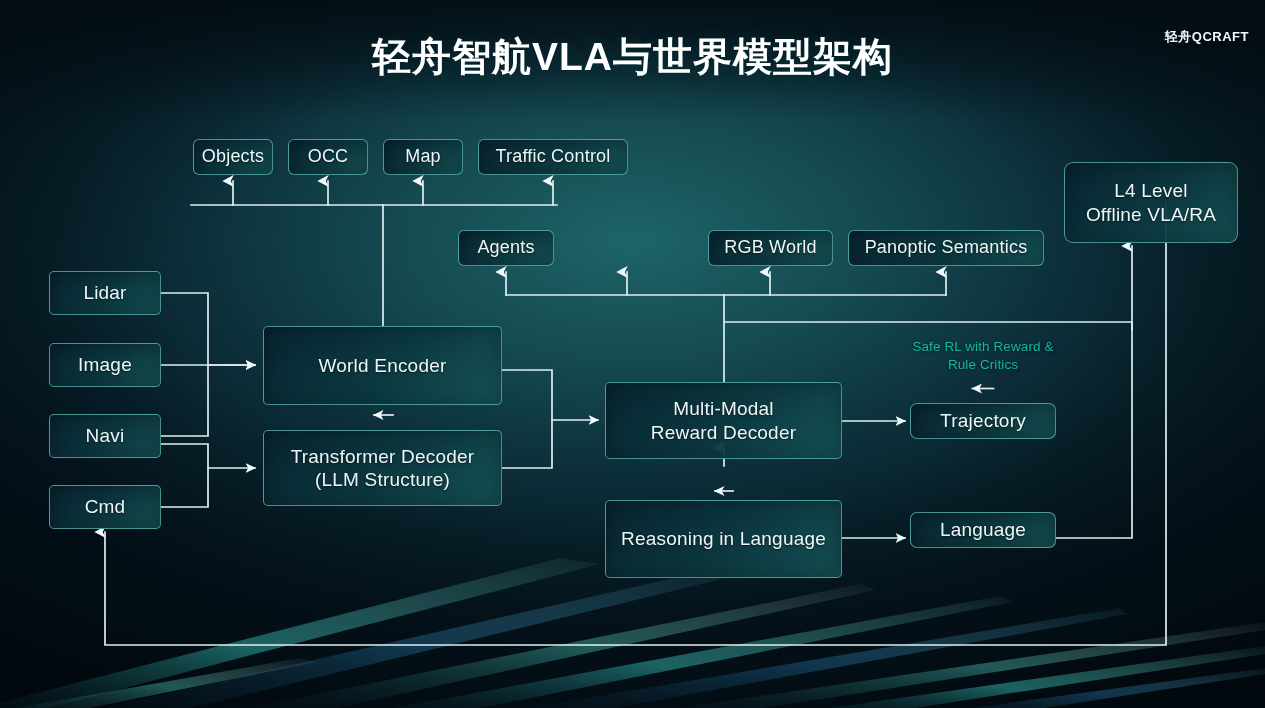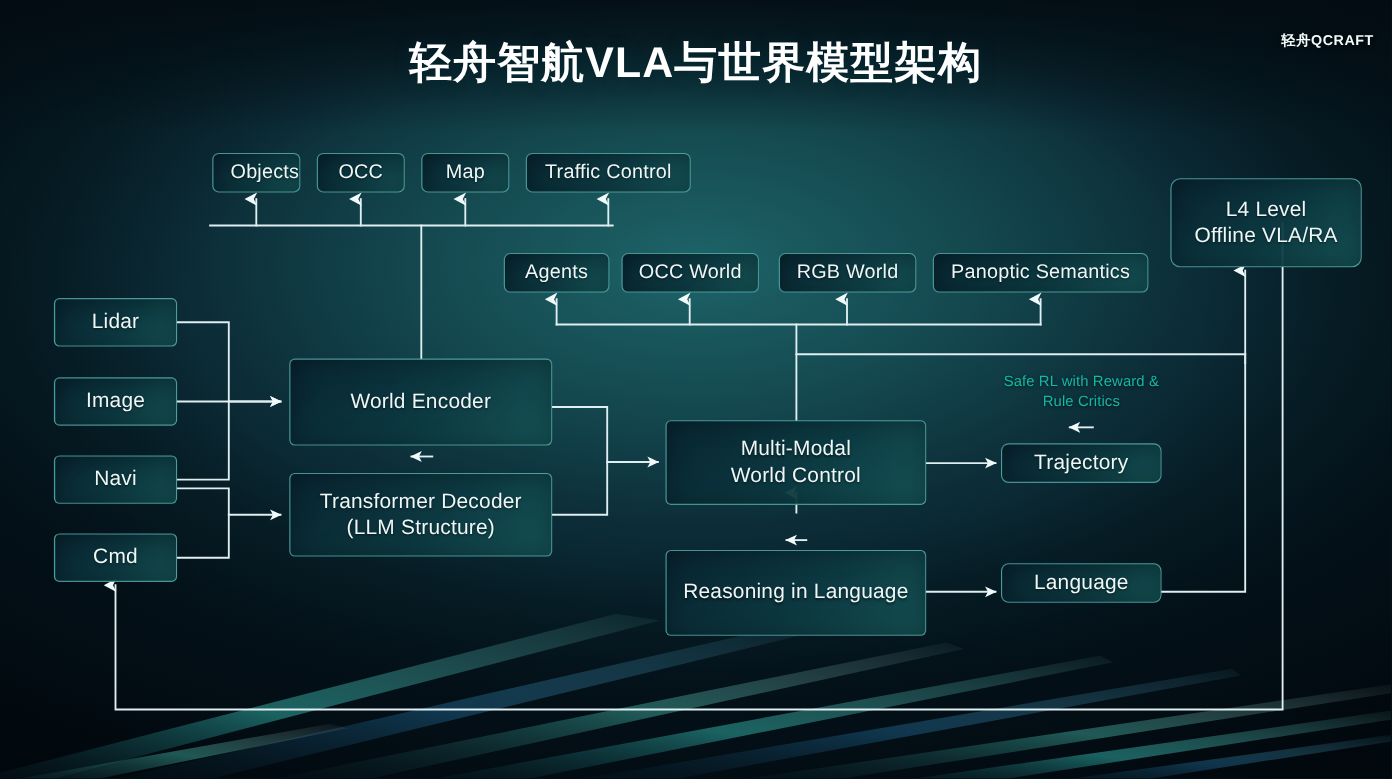--- a/index.html
+++ b/index.html
@@ -145,38 +145,35 @@
       <path d="M1056,538 L1132,538 L1132,322"></path>
       <path d="M1132,330 L1132,246" marker-end="url(#ahu)"></path>
 
       <path d="M1166,203 L1166,645 L105,645 L105,532" marker-end="url(#ahu)"></path>
     </g>
   </svg>
 
   <div class="title">轻舟智航VLA与世界模型架构</div>
   <div class="brand">轻舟QCRAFT</div>
 
-  <div class="node small" style="left:193px;top:139px;width:80px;height:36px;justify-content:flex-end;">
+  <div class="node small" style="left:193px;top:139px;width:80px;height:36px;">
     <span>Objects</span>
   </div>
   <div class="node small" style="left:288px;top:139px;width:80px;height:36px;">
     <span>OCC</span>
   </div>
   <div class="node small" style="left:383px;top:139px;width:80px;height:36px;">
     <span>Map</span>
   </div>
   <div class="node small" style="left:478px;top:139px;width:150px;height:36px;">
     <span>Traffic Control</span>
   </div>
 
   <div class="node small" style="left:458px;top:230px;width:96px;height:36px;">
     <span>Agents</span>
-  </div>
-  <div class="node small" style="left:565px;top:230px;width:125px;height:36px;">
-    <span>OCC World</span>
   </div>
   <div class="node small" style="left:708px;top:230px;width:125px;height:36px;">
     <span>RGB World</span>
   </div>
   <div class="node small" style="left:848px;top:230px;width:196px;height:36px;justify-content:center;">
     <span>Panoptic Semantics</span>
   </div>
 
   <div class="node" style="left:49px;top:271px;width:112px;height:44px;">
     <span>Lidar</span>
@@ -194,21 +191,21 @@
   <div class="node" style="left:263px;top:326px;width:239px;height:79px;">
     <span>World Encoder</span>
   </div>
   <div class="node" style="left:263px;top:430px;width:239px;height:76px;flex-direction:column;">
     <span>Transformer Decoder</span>
     <span>(LLM Structure)</span>
   </div>
 
   <div class="node" style="left:605px;top:382px;width:237px;height:77px;flex-direction:column;">
     <span>Multi-Modal</span>
-    <span>World Control</span>
+    <span>Reward Decoder</span>
   </div>
   <div class="node" style="left:605px;top:500px;width:237px;height:78px;">
     <span>Reasoning in Language</span>
   </div>
 
   <div class="node pill" style="left:910px;top:403px;width:146px;height:36px;">
     <span>Trajectory</span>
   </div>
   <div class="node pill" style="left:910px;top:512px;width:146px;height:36px;">
     <span>Language</span>

